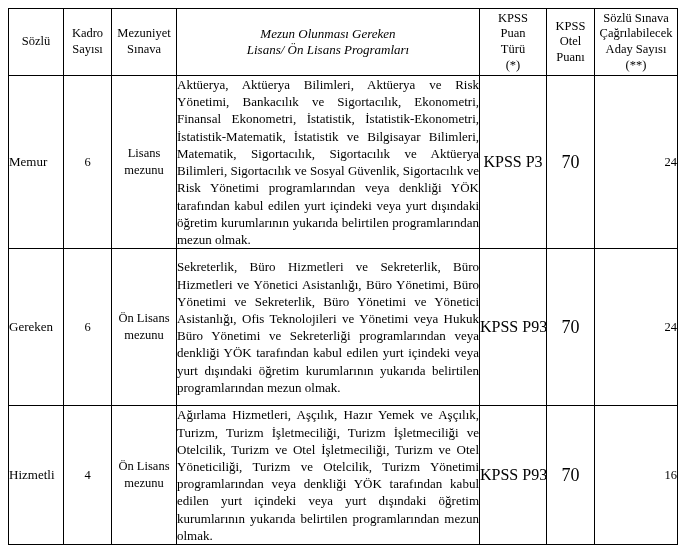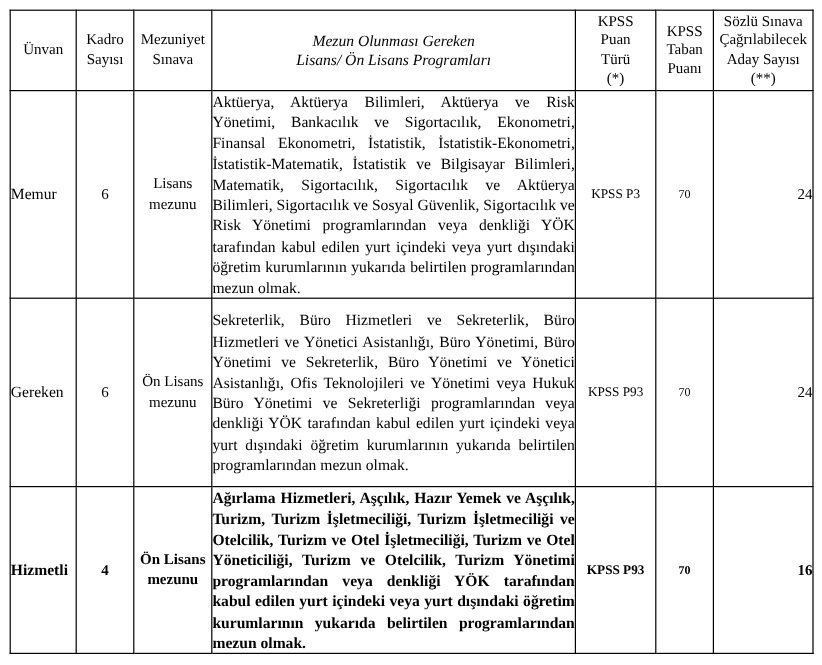--- a/index.html
+++ b/index.html
@@ -83,57 +83,57 @@
     text-align: justify;
     text-align-last: left;
     font-size: 13px;
     line-height: 1.325;
     padding: 5px 6px 5px 6px;
     vertical-align: top;
     hyphens: none;
   }
   td.cell-puanturu {
     text-align: center;
-    font-size: 11px;
+    font-size: 16px;
     white-space: nowrap;
   }
   td.cell-taban {
     text-align: center;
-    font-size: 10px;
+    font-size: 18px;
   }
   td.cell-aday {
     text-align: right;
     font-size: 12.5px;
   }
 
   
   tr.row-memur    td { height: 166px; }
   tr.row-sekreter td { height: 156px; }
-  tr.row-hizmetli td { height: 138px; font-weight: bold; }
+  tr.row-hizmetli td { height: 138px; }
 </style>
 </head>
 <body>
 
 <div class="page">
 
   <table class="kadro-table">
     <colgroup>
       <col class="c-unvan">
       <col class="c-kadro">
       <col class="c-mezuniyet">
       <col class="c-programlar">
       <col class="c-puanturu">
       <col class="c-taban">
       <col class="c-aday">
     </colgroup>
 
     <thead>
       <tr>
         <td class="narrow-head">
-          <span class="hline">Ünvan</span>
+          <span class="hline">Sözlü</span>
         </td>
         <td class="narrow-head">
           <span class="hline">Kadro</span>
           <span class="hline">Sayısı</span>
         </td>
         <td class="narrow-head">
           <span class="hline">Mezuniyet</span>
           <span class="hline">Sınava</span>
         </td>
         <td class="wide-head">
@@ -141,21 +141,21 @@
           <span class="hline">Lisans/ Ön Lisans Programları</span>
         </td>
         <td class="narrow-head">
           <span class="hline">KPSS</span>
           <span class="hline">Puan</span>
           <span class="hline">Türü</span>
           <span class="hline">(*)</span>
         </td>
         <td class="narrow-head">
           <span class="hline">KPSS</span>
-          <span class="hline">Taban</span>
+          <span class="hline">Otel</span>
           <span class="hline">Puanı</span>
         </td>
         <td class="narrow-head">
           <span class="hline">Sözlü Sınava</span>
           <span class="hline">Çağrılabilecek</span>
           <span class="hline">Aday Sayısı</span>
           <span class="hline">(**)</span>
         </td>
       </tr>
     </thead>

